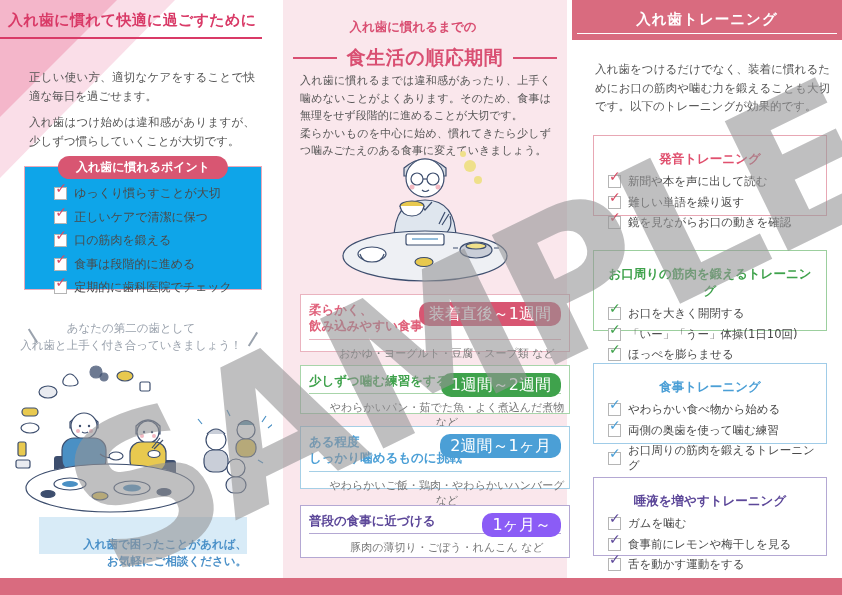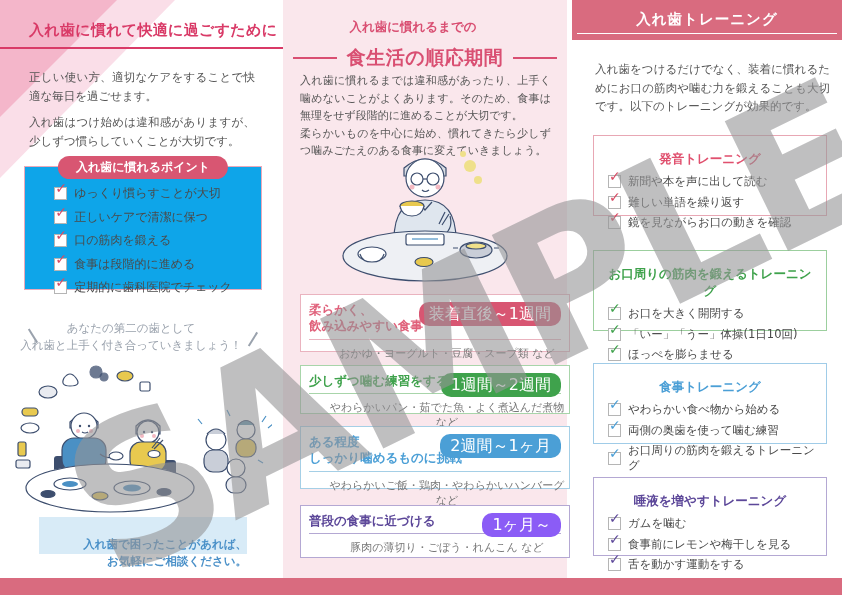--- a/index.html
+++ b/index.html
@@ -9,21 +9,21 @@
   #col-left{left:0;width:283px;}
   #col-mid{left:283px;width:284px;background:#fae7ec;}
   #col-right{left:567px;width:275px;}
 
   
   .tri{position:absolute;left:0;top:0;}
   .tri-light{width:175px;height:178px;background:#fadee8;clip-path:polygon(0 0,100% 0,0 100%);}
   .tri-dark{width:117px;height:117px;background:#f4b6ca;clip-path:polygon(0 0,100% 0,0 100%);}
 
   
-  .l-title{position:absolute;top:21px;left:0;width:254px;padding:0 0 7px 29px;
+  .l-title{position:absolute;top:11px;left:0;width:254px;padding:0 0 7px 8px;
            border-bottom:2px solid #d93a67;color:#d93a67;font-size:15px;font-weight:bold;
            white-space:nowrap;letter-spacing:.3px;}
   .l-intro{position:absolute;top:60px;left:21px;width:242px;font-size:11.5px;line-height:1.62;
            text-align:justify;color:#555;}
   .l-intro p{margin:8px;}
   .points-box{position:absolute;top:166px;left:24px;width:236px;height:122px;
               border:1px solid #eba9ba;background:#0ea5e9;}
   .points-pill{position:absolute;top:-11px;left:50%;transform:translateX(-50%);
                background:#d85672;color:#fff;font-size:12px;font-weight:bold;
                padding:3px 18px;border-radius:12px;white-space:nowrap;}

